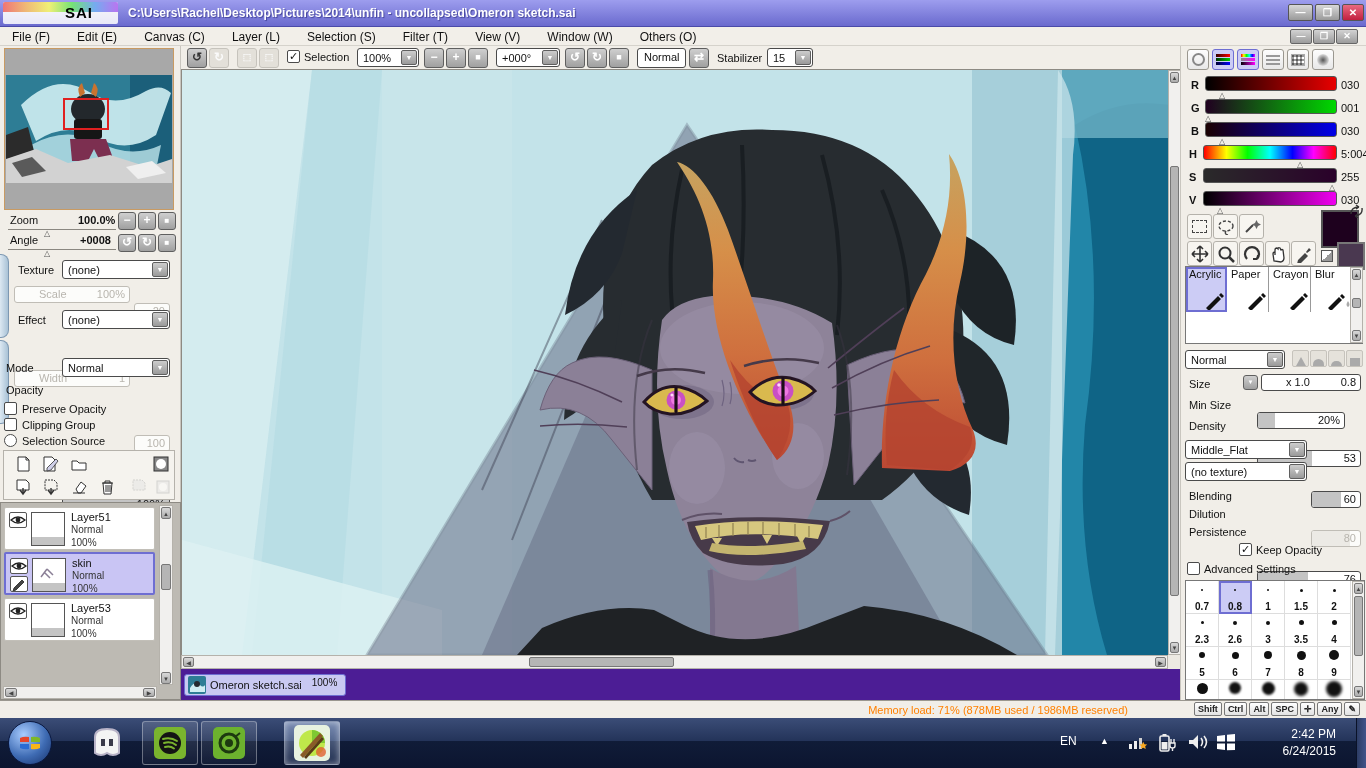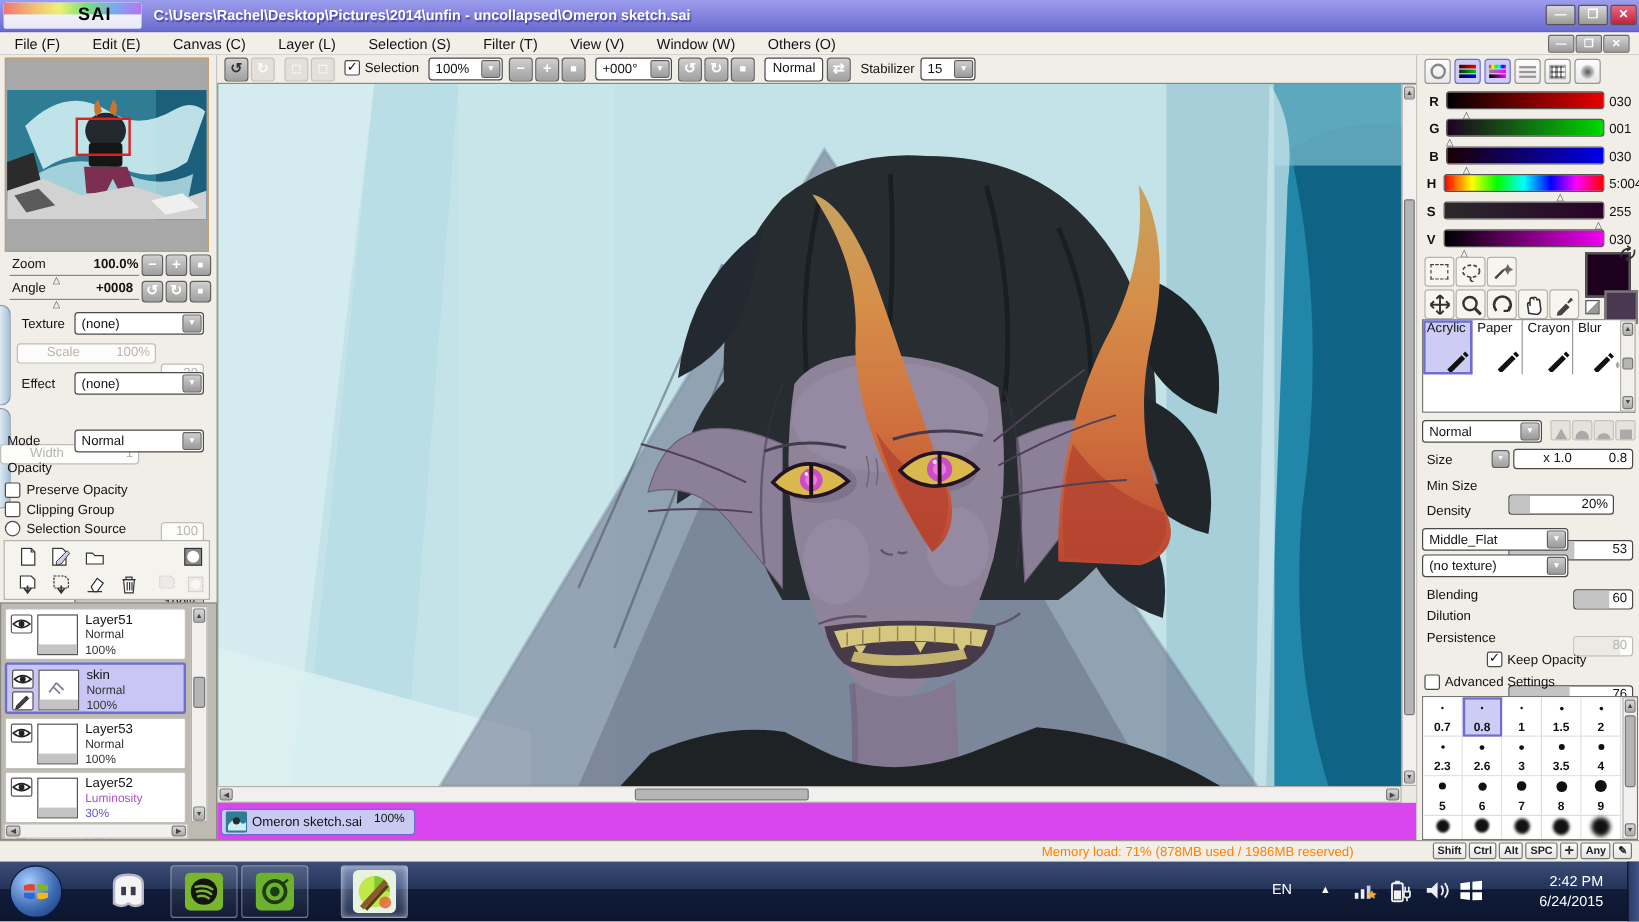--- a/index.html
+++ b/index.html
@@ -62,21 +62,21 @@
 .lopa{position:absolute;left:66px;top:29px;font-size:10px;color:#333;}
 .iconbtn{width:22px;height:20px;background:#f5f3ee;border:none;display:flex;align-items:center;justify-content:center;}
 
 
 .toolbar{position:absolute;left:181px;top:46px;width:999px;height:24px;background:#f1eee8;border-bottom:1px solid #8d8a83;}
 
 
 .canvaswrap{position:absolute;left:181px;top:70px;width:987px;height:585px;background:#c3e3e9;border-left:1px solid #8d8a83;overflow:hidden;}
 .vscroll{position:absolute;left:1168px;top:70px;width:13px;height:585px;}
 .hscroll{position:absolute;left:181px;top:655px;width:987px;height:14px;}
-.doctabbar{position:absolute;left:181px;top:669px;width:999px;height:31px;background:#d946ef;}
+.doctabbar{position:absolute;left:181px;top:669px;width:999px;height:31px;background:#4c1d95;}
 .doctab{position:absolute;left:3px;top:5px;height:22px;background:#c9c9f2;border:1px solid #6e6ed2;border-radius:3px;display:flex;align-items:center;padding:0 8px 0 3px;}
 
 
 .rightpanel{position:absolute;left:1180px;top:46px;width:186px;height:654px;background:#f1eee8;border-left:1px solid #c9c6bf;}
 .cicon{position:absolute;top:3px;width:22px;height:21px;background:linear-gradient(#fdfdfd,#e8e8e8);border:1px solid #9a978f;border-radius:3px;display:flex;align-items:center;justify-content:center;}
 .cicon.sel{background:#ccccf5;border:1px solid #6e6ed2;}
 .toolbtn{position:absolute;width:25px;height:25px;background:#f7f5f0;border:1px solid #b5b2ab;border-radius:3px;display:flex;align-items:center;justify-content:center;}
 .tabcell{position:absolute;top:0;height:45px;background:#fff;border-right:1px solid #999;}
 .tabcell.sel{background:#ccccf5;outline:2px solid #6e6ed2;outline-offset:-2px;}
 .tablabel{position:absolute;left:3px;top:1px;font-size:11px;}
@@ -215,21 +215,21 @@
       <span class="val">100%</span>
   </div>
   <div class="vbar abs dis" style="left:134px;top:240px;width:36px;">
     <span class="val">20</span>
   </div>
   <span class="lab abs" style="left:18px;top:268px;">Effect</span>
   <div class="dd abs" style="left:62px;top:264px;width:108px;">
     <span class="txt">(none)</span>
       <span class="arw">▼</span>
   </div>
-  <div class="vbar abs dis" style="left:0;top:290px;width:116px;">
+  <div class="vbar abs dis" style="left:14px;top:290px;width:116px;">
     <span class="lbl">Width</span>
       <span class="val">1</span>
   </div>
   <div class="vbar abs dis" style="left:134px;top:290px;width:36px;margin-top:48px;">
     <span class="val">100</span>
   </div>
 
   <span class="lab abs" style="left:6px;top:316px;">Mode</span>
   <div class="dd abs" style="left:62px;top:312px;width:108px;">
     <span class="txt">Normal</span>
@@ -350,30 +350,20 @@
       <span class="eyebtn"><svg width="16" height="14">
             <path d="M1 7 Q8 1 15 7 Q8 13 1 7Z" fill="none" stroke="#222" stroke-width="1.3"></path>
             <circle cx="8" cy="7" r="2.4" fill="#222"></circle>
           </svg></span>
       <span class="lthumb"></span>
       <span class="lname">Layer53</span>
       <span class="lmode">Normal</span>
       <span class="lopa">100%</span>
     </div>
 
-    <div class="layeritem" style="top:140px;">
-      <span class="eyebtn"><svg width="16" height="14">
-            <path d="M1 7 Q8 1 15 7 Q8 13 1 7Z" fill="none" stroke="#222" stroke-width="1.3"></path>
-            <circle cx="8" cy="7" r="2.4" fill="#222"></circle>
-          </svg></span>
-      <span class="lthumb"></span>
-      <span class="lname">Layer52</span>
-      <span class="lmode" style="color:#b050c8;">Luminosity</span>
-      <span class="lopa" style="color:#6a5acd;">30%</span>
-    </div>
 
     <div class="layeritem" style="top:185px;height:28px;">
       <span class="eyebtn"><svg width="16" height="14">
             <path d="M1 7 Q8 1 15 7 Q8 13 1 7Z" fill="none" stroke="#222" stroke-width="1.3"></path>
             <circle cx="8" cy="7" r="2.4" fill="#222"></circle>
           </svg></span>
       <span class="lthumb" style="height:22px;"></span>
       <span class="lname">eyes</span>
     </div>
 

